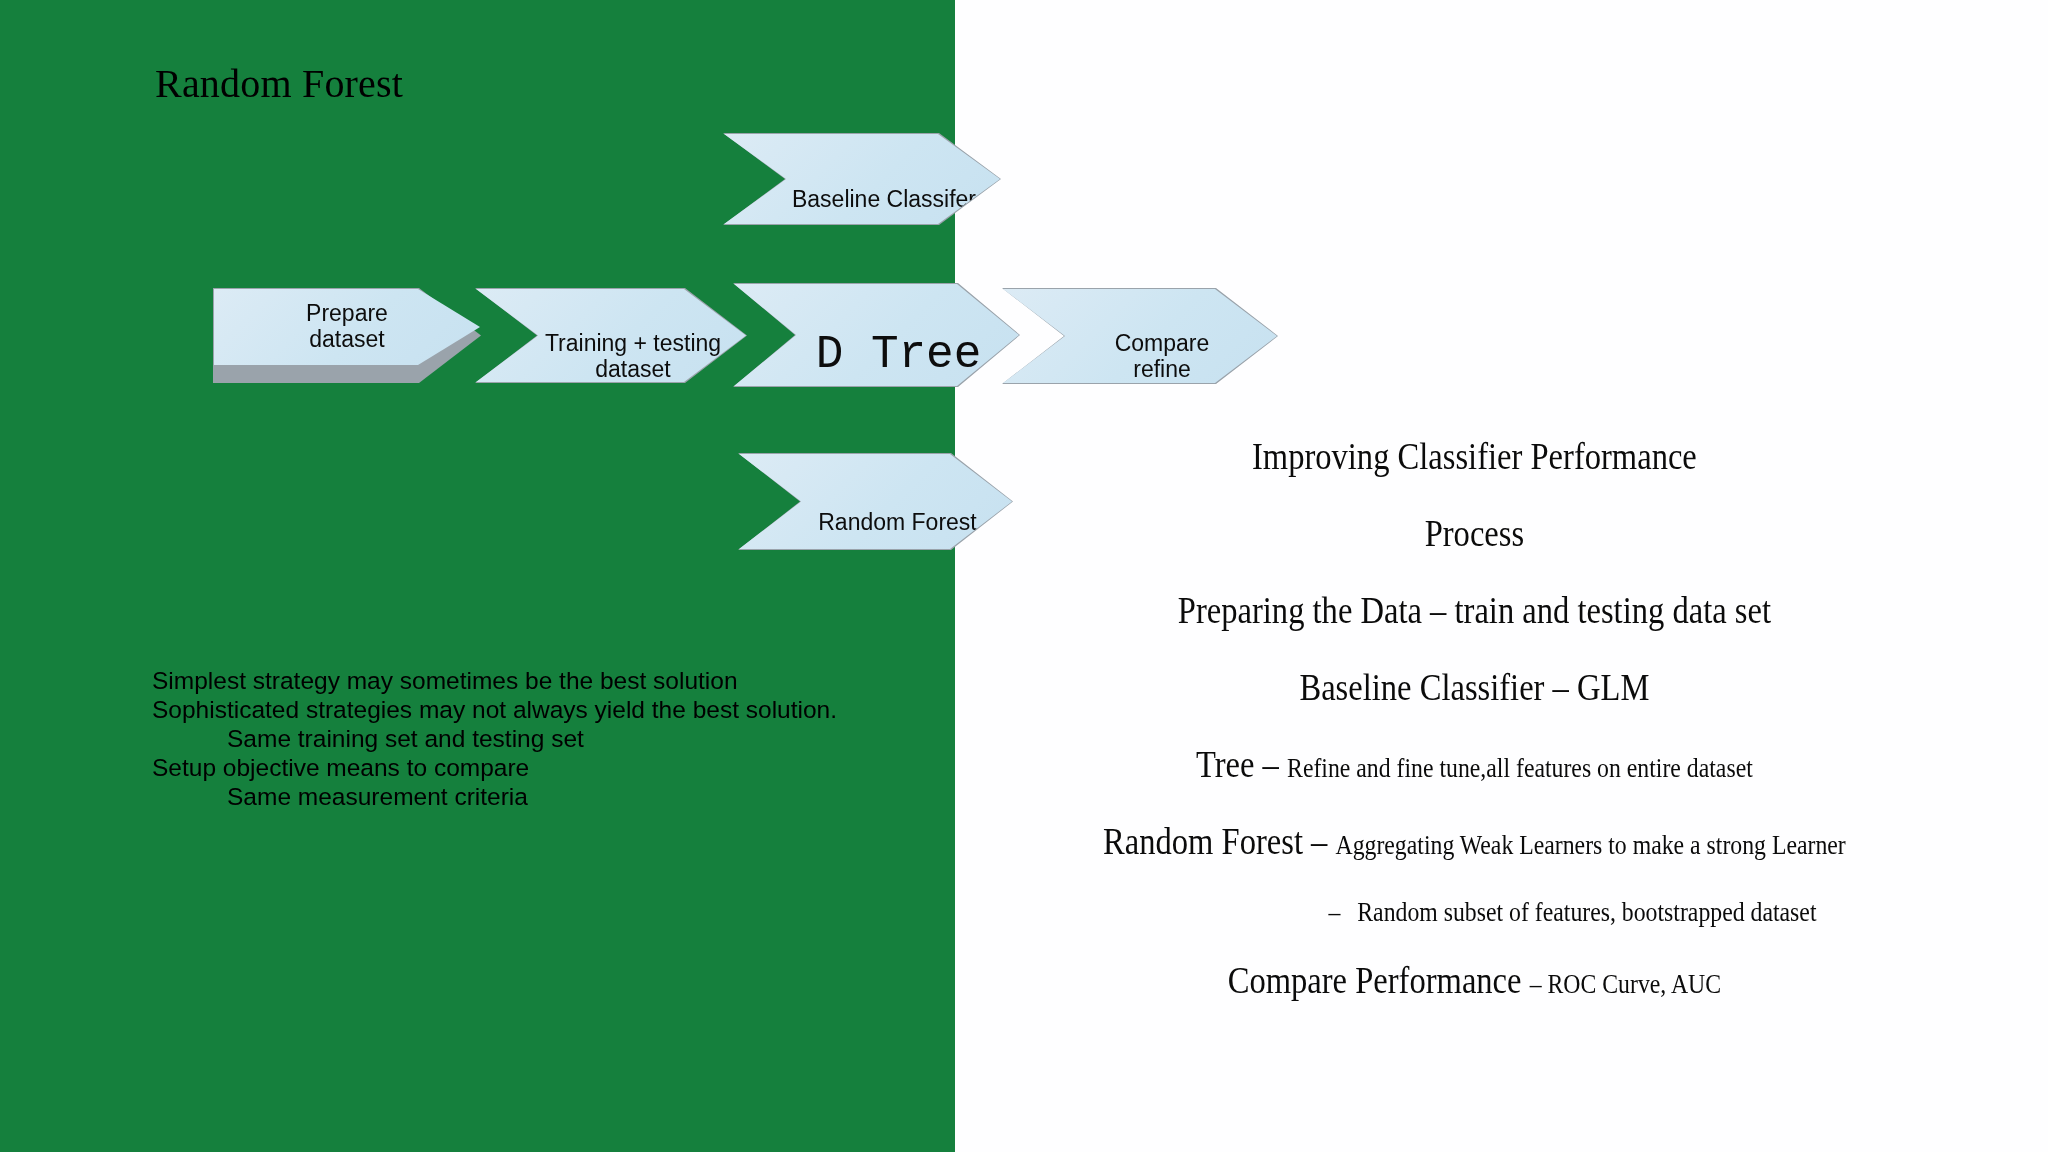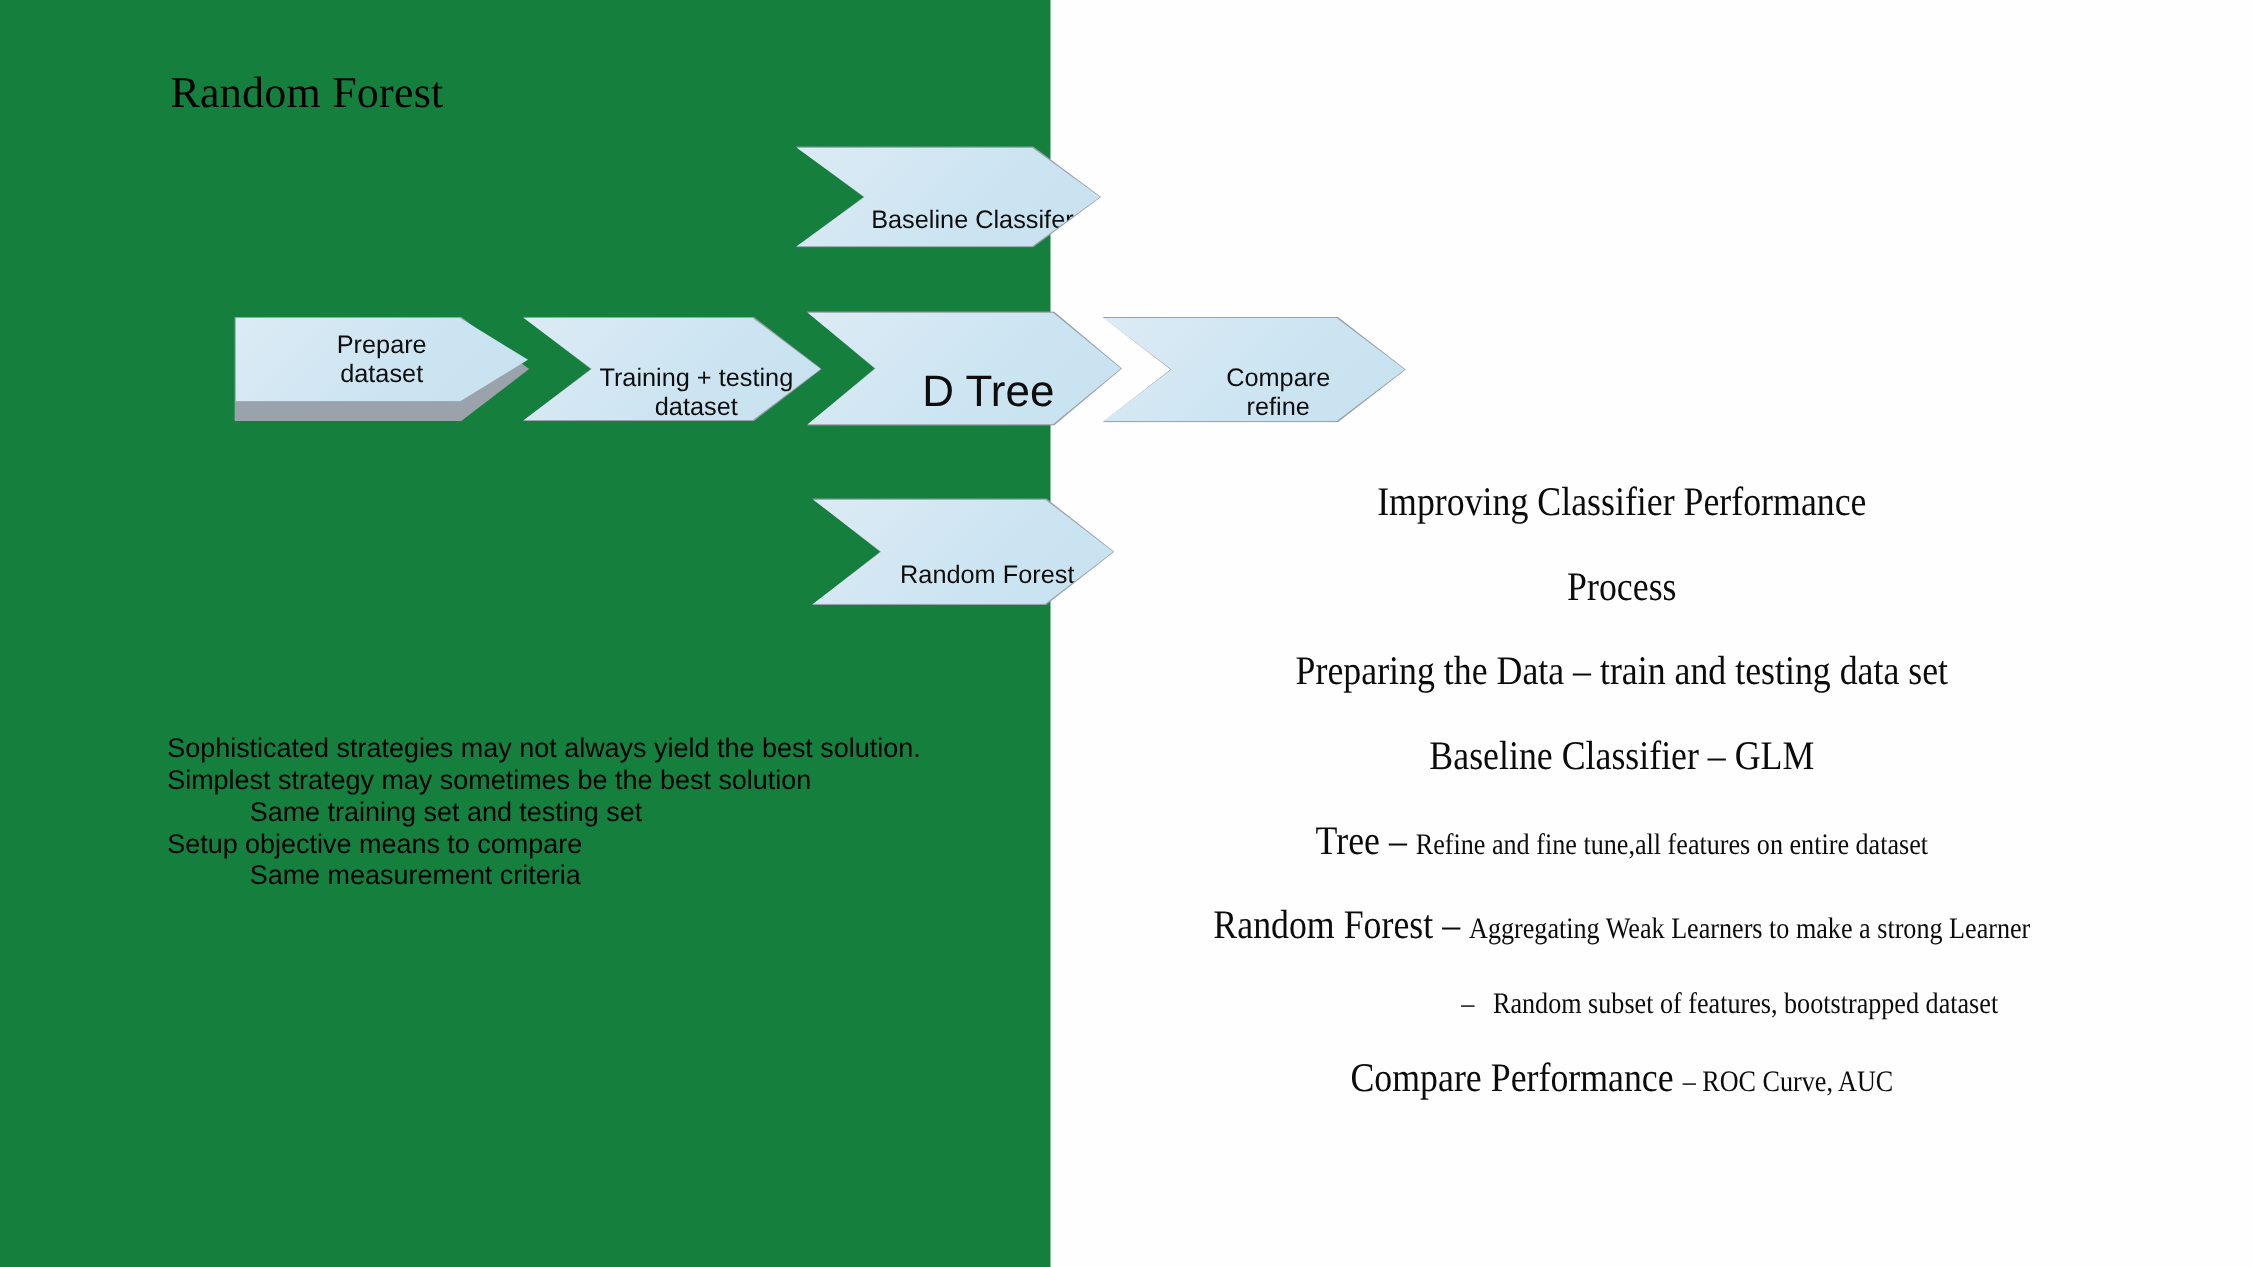--- a/index.html
+++ b/index.html
@@ -72,21 +72,22 @@
   .chevron-wrap.notch-left {
     clip-path: polygon(0 0, calc(100% - 62px) 0, 100% 50%, calc(100% - 62px) 100%, 0 100%, 62px 50%);
   }
   .chevron-label {
     font-family: "Liberation Sans", sans-serif;
     font-size: 23px;
     padding: 0 10px;
     white-space: pre-line;
   }
   .chevron-label.big {
-    font-size: 40px;
+    font-size: 46px;
+    font-family: Liberation Mono, monospace;
   }
   .chevron-label.shift-right {
     transform: translateX(22px);
     margin-top: 42px;
   }
 
   
   .notes-block {
     position: absolute;
     left: 152px;
@@ -166,22 +167,22 @@
     <span class="chevron-label shift-right">Compare
 refine</span>
   </div>
 
   <div class="chevron-wrap notch-left" style="left:738px; top:453px; width:275px; height:97px;"></div>
   <div class="chevron notch-left" style="left:739px; top:454px; width:273px; height:95px;">
     <span class="chevron-label shift-right">Random Forest</span>
   </div>
 
   <div class="notes-block">
+    <span class="notes-line">Simplest strategy may sometimes be the best solution</span>
     <span class="notes-line">Sophisticated strategies may not always yield the best solution.</span>
-    <span class="notes-line">Simplest strategy may sometimes be the best solution</span>
     <span class="notes-line indent">Same training set and testing set</span>
     <span class="notes-line">Setup objective means to compare</span>
     <span class="notes-line indent">Same measurement criteria</span>
   </div>
 
   <div class="outline">
 
     <span class="outline-item">
       <span class="lead">Improving Classifier Performance</span>
     </span>

